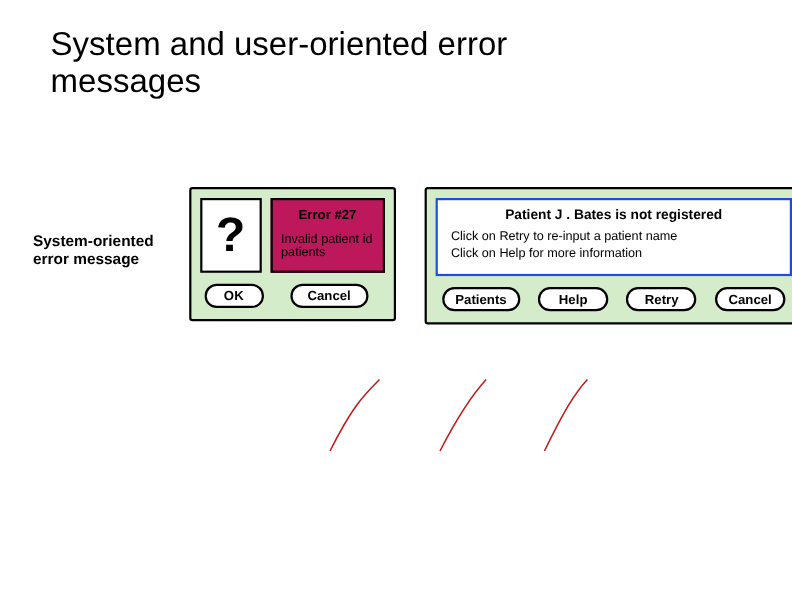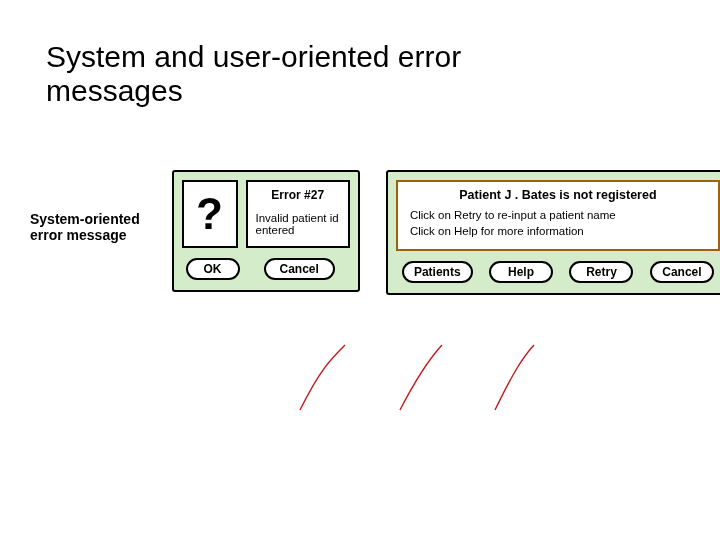--- a/index.html
+++ b/index.html
@@ -6,21 +6,21 @@
   html, body {
     margin: 0; padding: 0;
     width: 720px; height: 540px;
     font-family: Arial, Helvetica, sans-serif;
     background: #fff;
     color: #000;
   }
   .slide {
     width: 636px; height: 540px;
     position: relative;
-    padding: 34px 36px;
+    padding: 18px 36px;
   }
   .title {
     font-size: 30px;
     font-weight: 400;
     text-align: left;
     margin: 6px 0 0 10px;
   }
   .panels {
     position: absolute;
     top: 170px;
@@ -54,21 +54,21 @@
   .q-box {
     width: 56px; height: 68px;
     background: #fff;
     border: 2px solid #000;
     display: flex; align-items: center; justify-content: center;
     font-size: 44px;
     font-weight: 700;
   }
   .sys-msg {
     flex: 1;
-    background: #ffffff;
+    background: #be185d;
     border: 2px solid #000;
     padding: 4px 8px 8px;
     font-size: 11.5px;
     display: flex; flex-direction: column; align-items: center;
     gap: 10px;
   }
   .sys-msg .err-title { font-weight: 700; font-size: 12px; margin-top: 2px;}
   .btn-row {
     display: flex;
     gap: 24px;
@@ -83,21 +83,21 @@
     font-weight: 700;
     cursor: pointer;
     user-select: none;
     min-width: 54px;
     text-align: center;
   }
   
   .usr-dialog { width: 344px; }
   .usr-msg {
     background: #fff;
-    border: 2px solid #a16207;
+    border: 2px solid #1d4ed8;
     padding: 6px 12px 10px;
     font-size: 11.5px;
   }
   .usr-msg .usr-title {
     font-weight: 700;
     font-size: 12.5px;
     text-align: center;
     margin-bottom: 6px;
   }
   .usr-msg .line { line-height: 1.35; }
@@ -128,21 +128,21 @@
   <div class="panels">
 
     <div class="panel-group">
       <div class="panel-label">System-oriented error message</div>
 
       <div class="dialog sys-dialog">
         <div class="sys-top">
           <div class="q-box">?</div>
           <div class="sys-msg">
             <div class="err-title">Error #27</div>
-            <div>Invalid patient id entered</div>
+            <div>Invalid patient id patients</div>
           </div>
         </div>
         <div class="btn-row">
           <div class="btn">OK</div>
           <div class="btn">Cancel</div>
         </div>
       </div>
     </div>
 
     <div class="panel-group">

